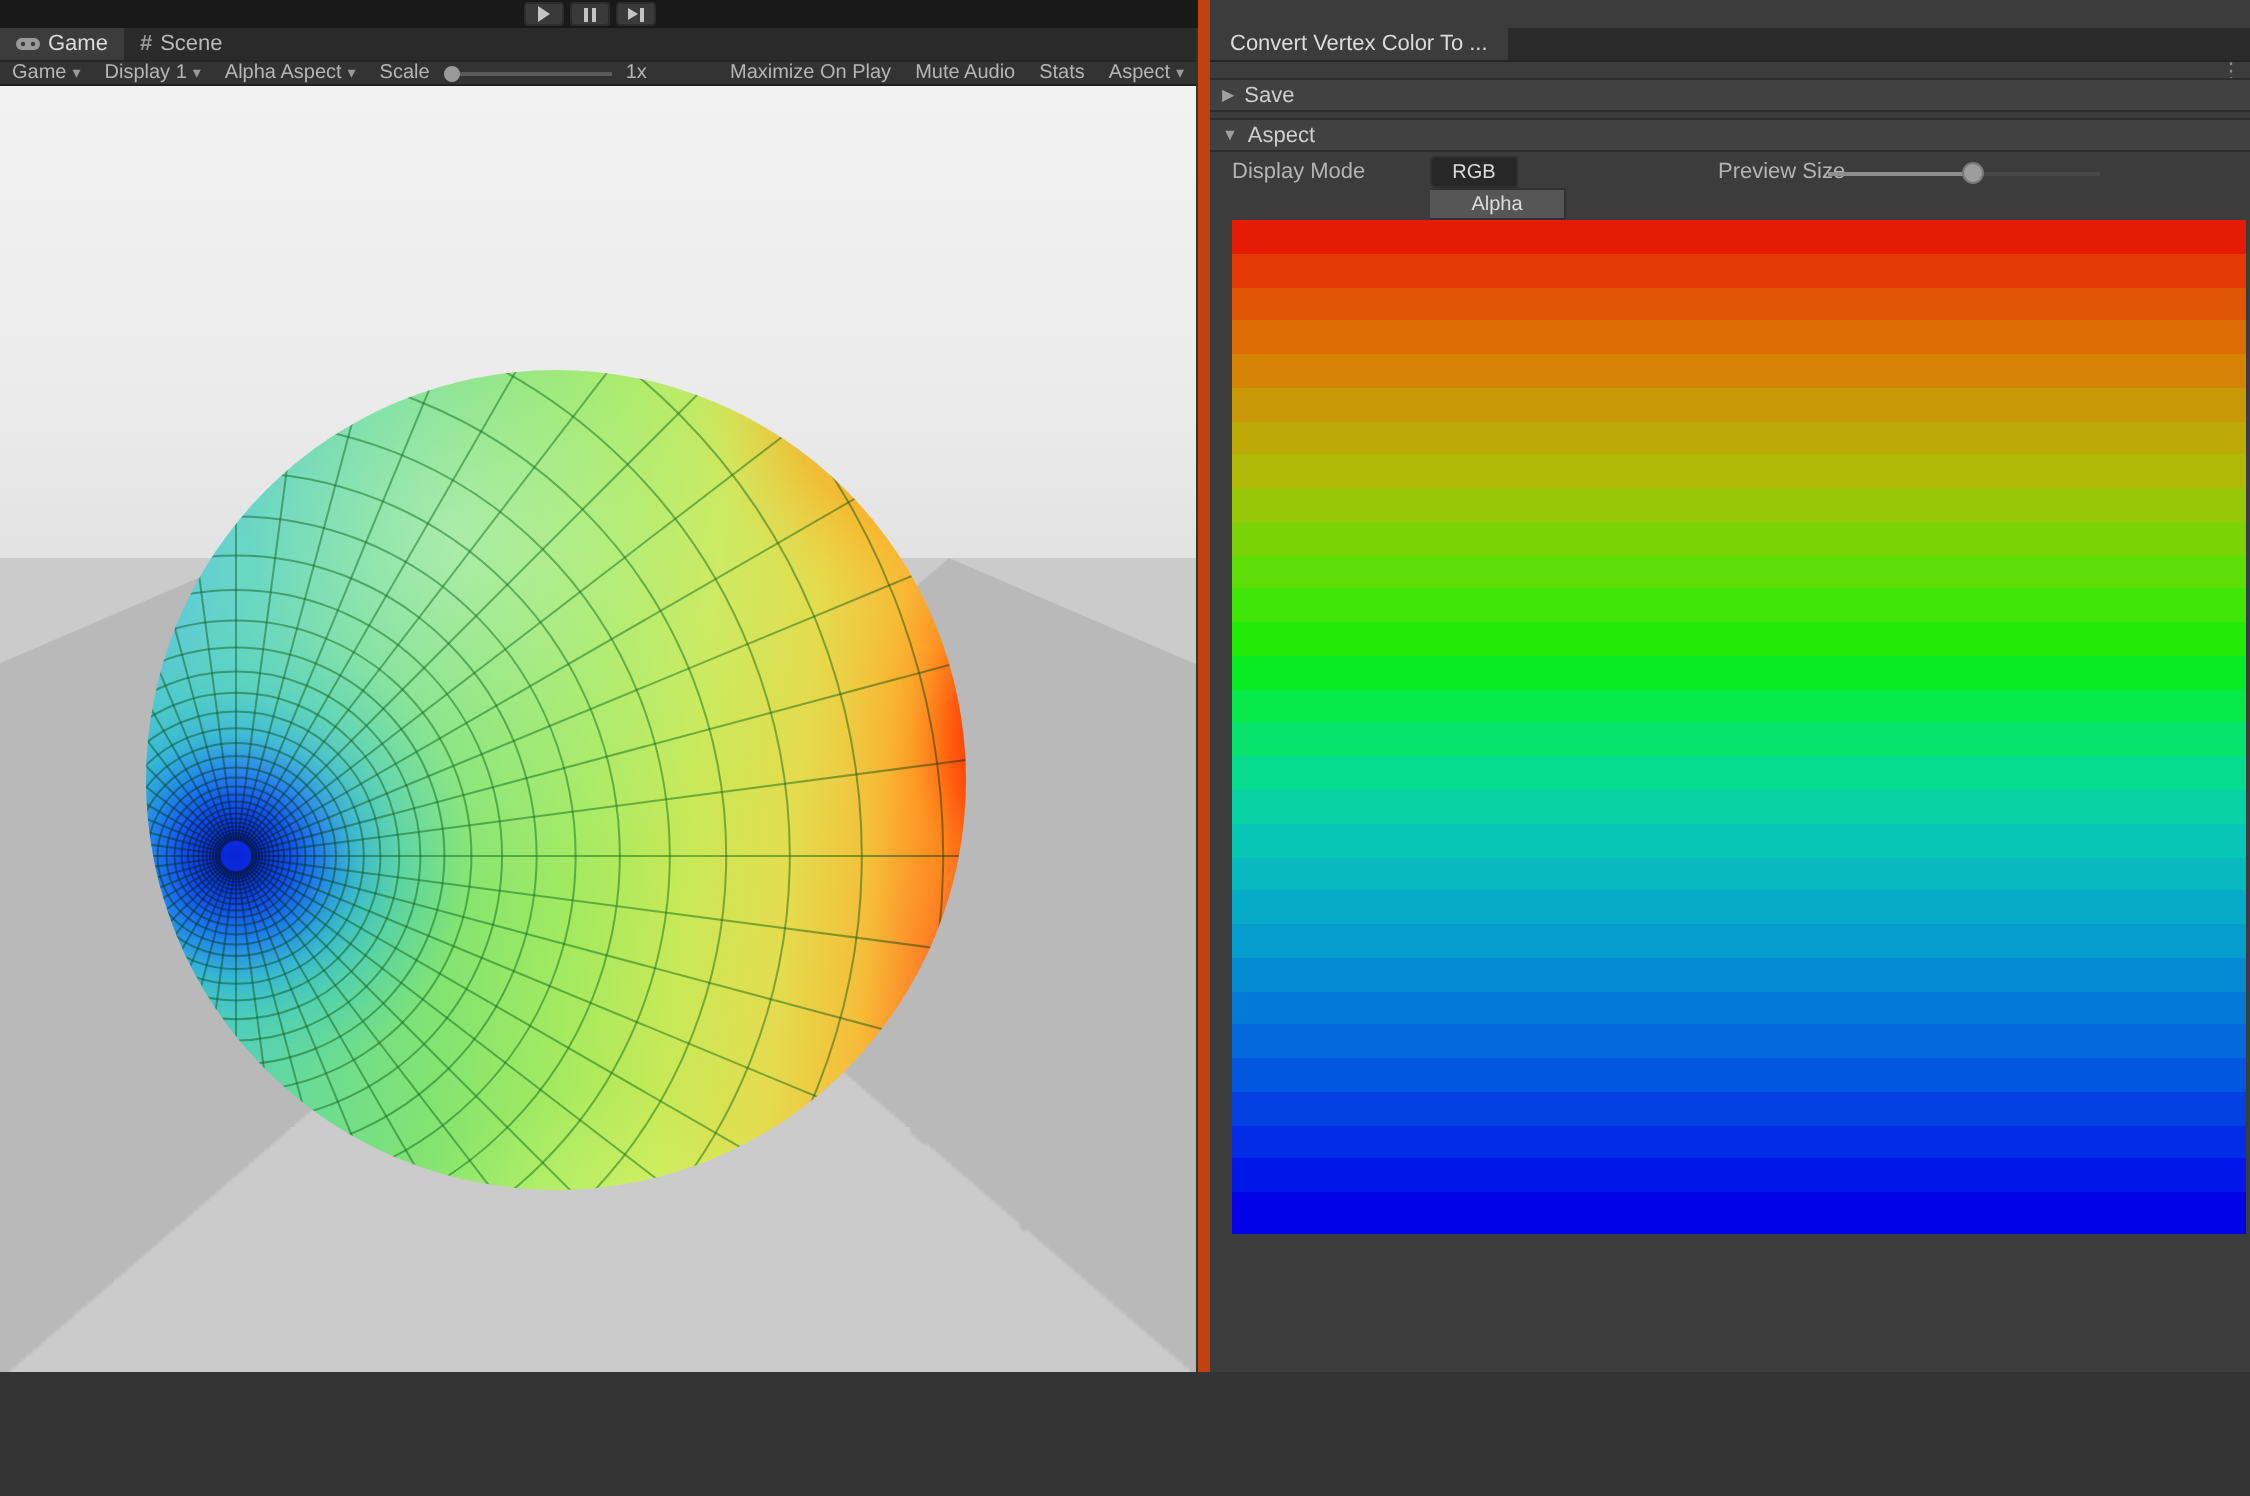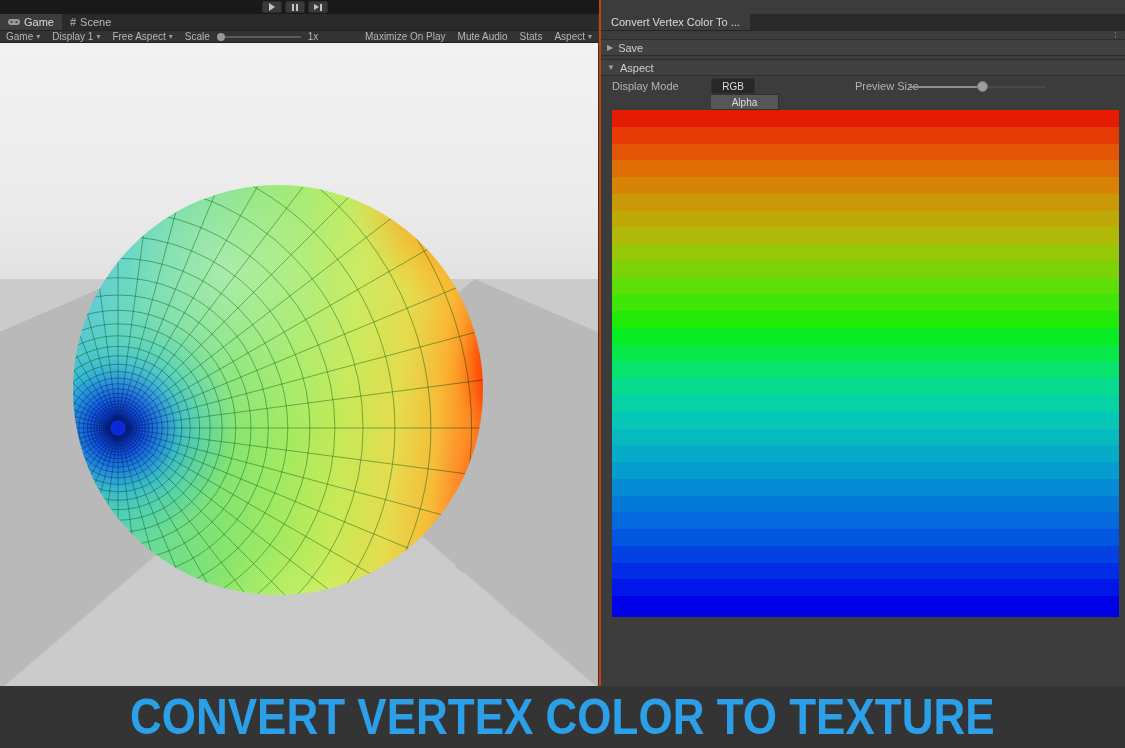--- a/index.html
+++ b/index.html
@@ -12,21 +12,21 @@
   .tbtn{width:20px;height:12px;background:#3a3a3a;border:1px solid #2c2c2c;border-radius:2px;
         display:flex;align-items:center;justify-content:center;box-sizing:border-box;}
   .play-tri{width:0;height:0;border-left:6px solid #c4c4c4;border-top:4px solid transparent;border-bottom:4px solid transparent;}
   .pause-bars{display:flex;gap:2px;}
   .pause-bars i{display:block;width:2px;height:7px;background:#c4c4c4;}
   .step-wrap{display:flex;align-items:center;gap:1px;}
   .step-tri{width:0;height:0;border-left:5px solid #c4c4c4;border-top:3.5px solid transparent;border-bottom:3.5px solid transparent;}
   .step-bar{width:2px;height:7px;background:#c4c4c4;}
   
   .left-pane{position:absolute;left:0;top:0;width:598px;height:686px;}
-  .right-pane{position:absolute;left:599px;top:0;width:526px;height:686px;background:#3c3c3c;border-left:2px solid #c2410c;box-sizing:border-box;}
+  .right-pane{position:absolute;left:599px;top:0;width:526px;height:686px;background:#3c3c3c;border-left:6px solid #c2410c;box-sizing:border-box;}
   
   .tabstrip{position:absolute;left:0;top:14px;width:100%;height:17px;background:#2a2a2a;border-bottom:1px solid #242424;box-sizing:border-box;display:flex;align-items:stretch;}
   .tab{display:flex;align-items:center;gap:4px;padding:0 8px;font-size:11px;color:#b9b9b9;}
   .tab.active{background:#3c3c3c;color:#dcdcdc;}
   .tab .hash{color:#9a9a9a;font-size:11px;font-weight:bold;}
   .kebab{position:absolute;right:4px;top:15px;color:#8a8a8a;font-size:11px;line-height:14px;}
   
   .gtoolbar{position:absolute;left:0;top:31px;width:598px;height:12px;background:#333333;border-bottom:1px solid #1f1f1f;
             display:flex;align-items:center;font-size:10px;color:#b5b5b5;box-sizing:border-box;}
   .gt-item{display:flex;align-items:center;gap:3px;padding:0 6px;white-space:nowrap;}
@@ -118,21 +118,21 @@
     <div class="gtoolbar">
       <div class="gt-item">
         <span>Game</span>
           <span class="arrow">▾</span>
       </div>
       <div class="gt-item">
         <span>Display 1</span>
           <span class="arrow">▾</span>
       </div>
       <div class="gt-item">
-        <span>Free Aspect</span>
+        <span>Alpha Aspect</span>
           <span class="arrow">▾</span>
       </div>
       <div class="gt-item">
         <span>Scale</span>
         <span class="scale-track">
             <span class="scale-knob"></span>
           </span>
         <span>1x</span>
       </div>
       <div class="gt-right">
@@ -364,17 +364,14 @@
         <div class="band" style="background: rgb(0, 129, 232);"></div>
         <div class="band" style="background: rgb(0, 111, 238);"></div>
         <div class="band" style="background: rgb(0, 91, 242);"></div>
         <div class="band" style="background: rgb(0, 69, 246);"></div>
         <div class="band" style="background: rgb(0, 46, 250);"></div>
         <div class="band" style="background: rgb(0, 23, 253);"></div>
         <div class="band" style="background: rgb(0, 0, 254); flex-grow: 1.25;"></div>
       </div>
   </div>
 
-  <div class="banner" style="background: rgb(52, 52, 52);">
-    <span class="banner-text" style="color: rgb(43, 159, 232);">CONVERT VERTEX COLOR TO TEXTURE</span>
-  </div>
 
 </div>
 
 </body></html>

